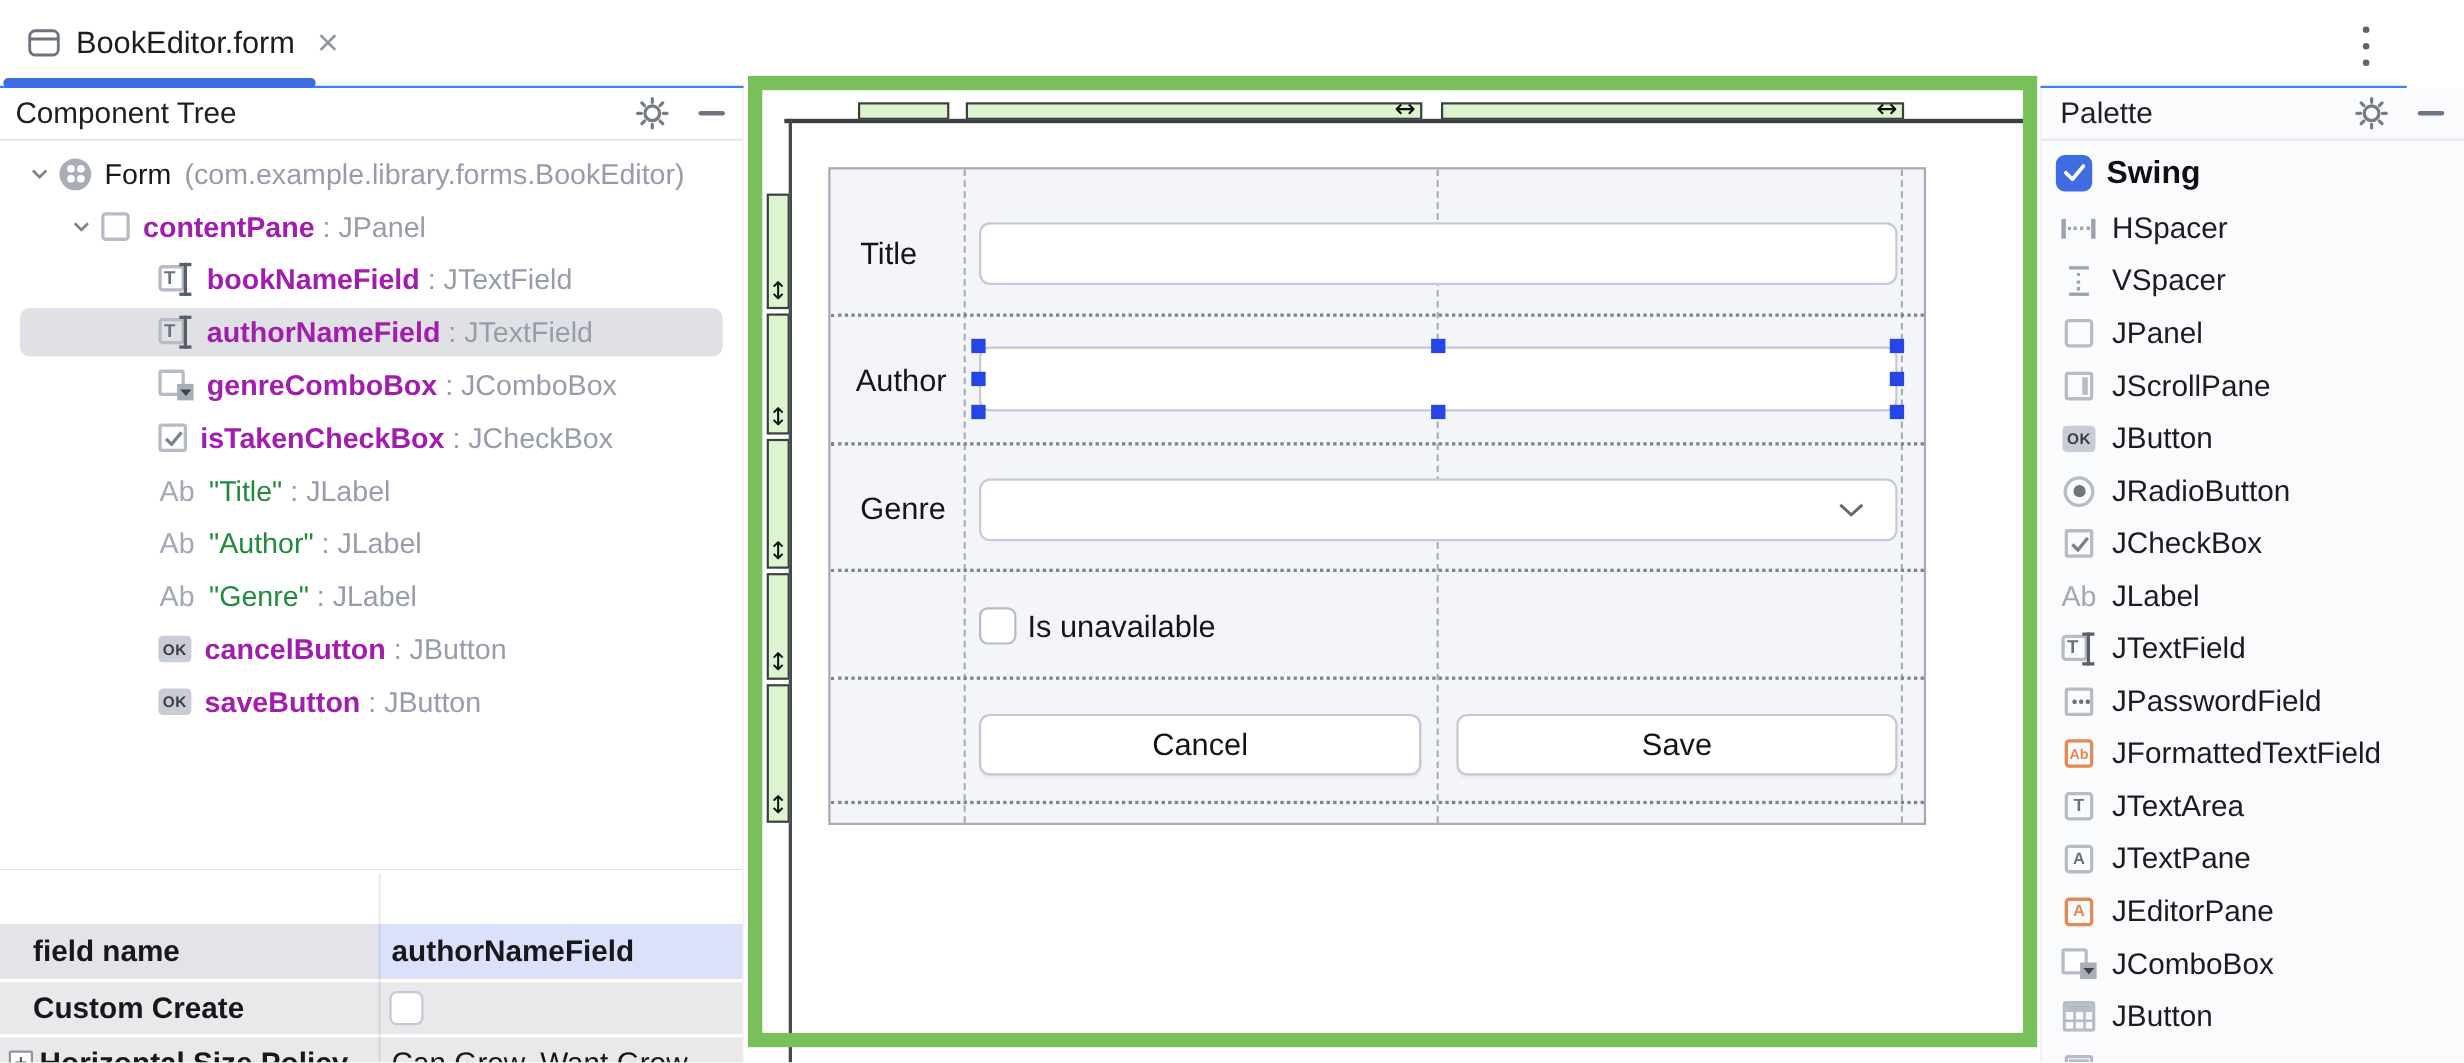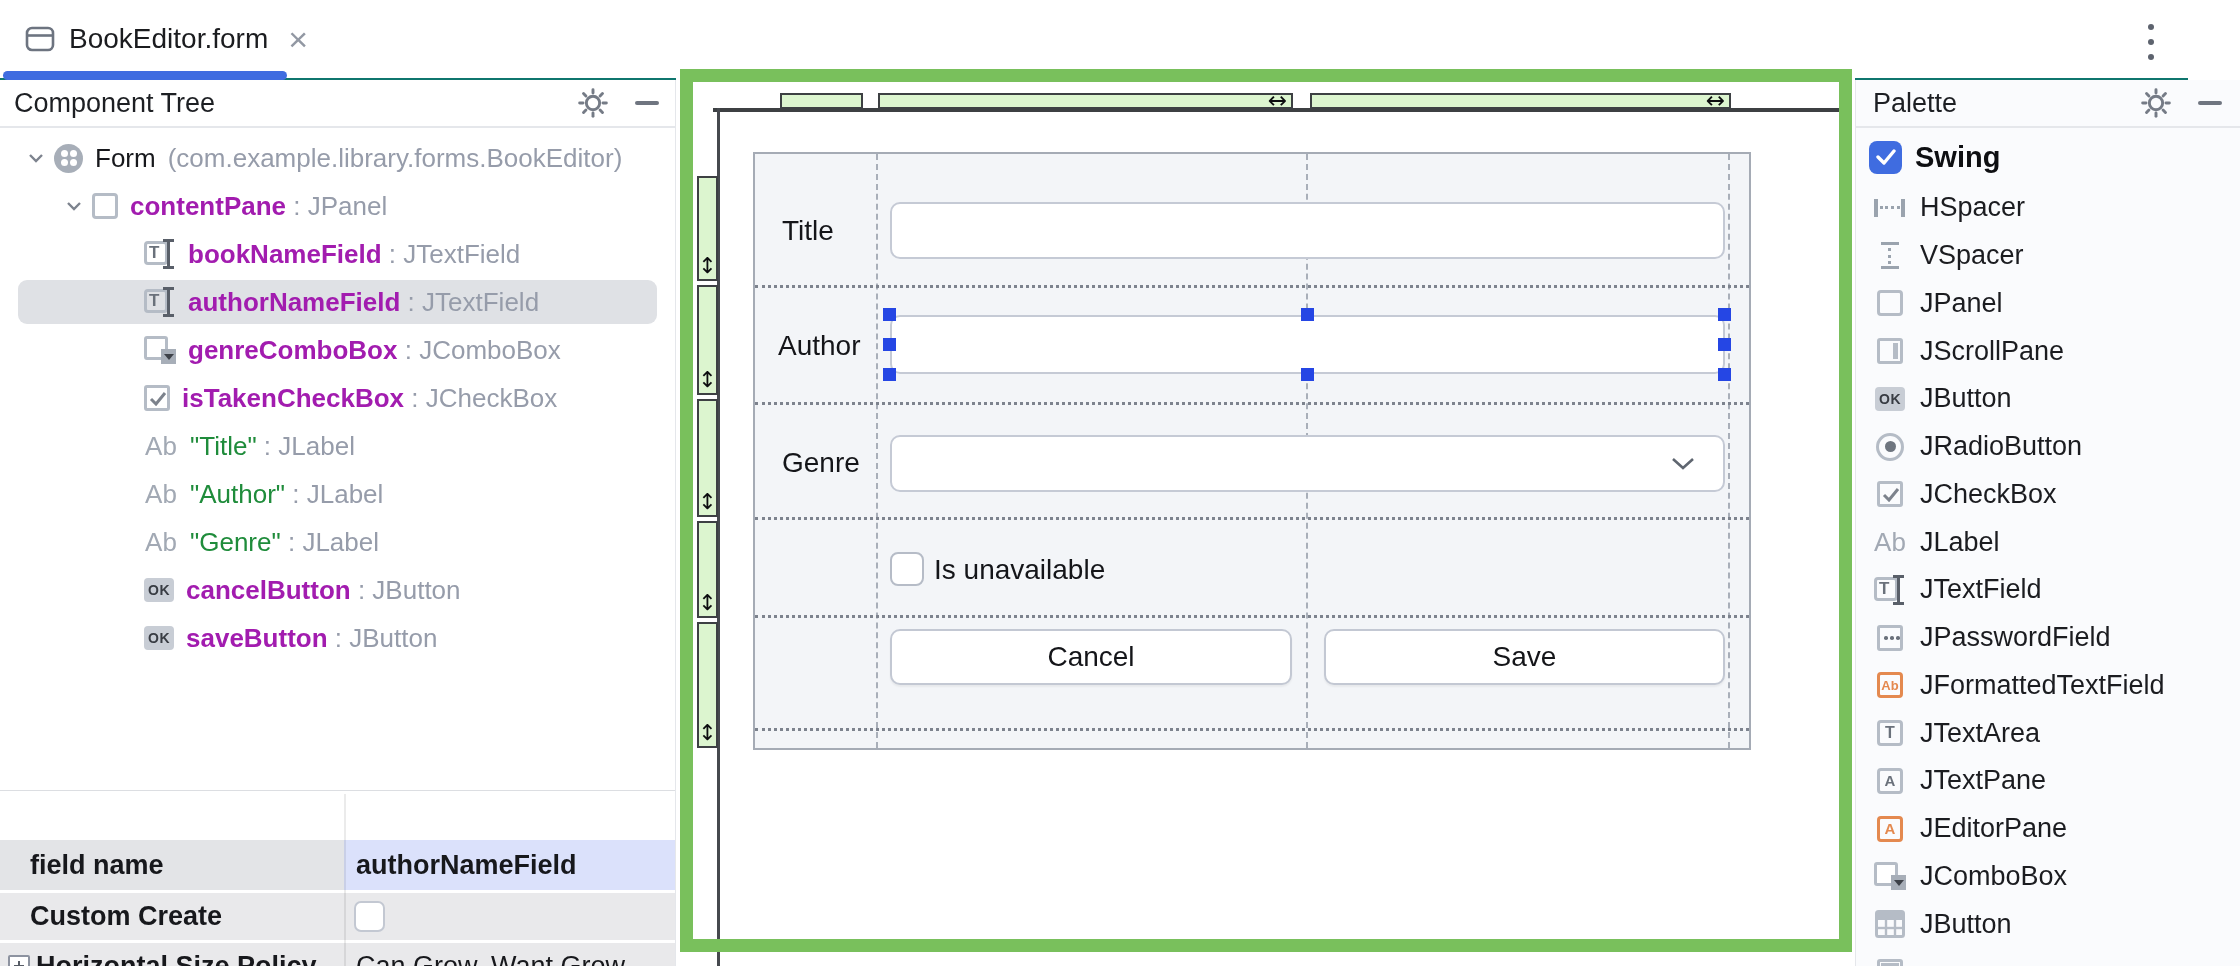--- a/index.html
+++ b/index.html
@@ -1,20 +1,20 @@
 <!DOCTYPE html>
 <html><head>
 <meta charset="utf-8">
 <style>
   * { margin:0; padding:0; box-sizing:border-box; }
   html,body { width:2240px; height:966px; background:#fff; font-family:"Liberation Sans","DejaVu Sans",sans-serif; color:#17181c; }
   #app { position:relative; width:2240px; height:966px; overflow:hidden; background:#fff; }
 
   
-  .tabbar { position:absolute; left:0; top:0; width:2188px; height:80px; background:#fff; border-bottom:2px solid #0f766e; }
+  .tabbar { position:absolute; left:0; top:0; width:2188px; height:80px; background:#fff; border-bottom:2px solid #3b82f6; }
   .tab { position:absolute; left:0; top:0; height:78px; display:flex; align-items:center; padding-left:25px; }
   .tab-title { font-size:28px; color:#1b1c1f; margin-left:14px; }
   .tab-close { font-size:34px; color:#9298a3; margin-left:20px; line-height:1; }
   .tab-underline { position:absolute; left:3px; top:71px; width:284px; height:9px; border-radius:5px; }
   .kebab { position:absolute; right:32px; top:24px; width:10px; height:36px; display:flex; flex-direction:column; justify-content:space-between; align-items:center; }
   .kebab i { width:6px; height:6px; border-radius:50%; background:#5d636e; }
 
   
   .panel-header { position:absolute; left:0; top:0; right:0; height:48px; display:flex; align-items:center; border-bottom:2px solid #e5e7eb; }
   .panel-header .ph-label { font-size:27px; color:#1d1f23; }
@@ -100,21 +100,21 @@
   .rowbar .rs { position:absolute; bottom:2px; left:50%; transform:translateX(-50%); font-family:"DejaVu Sans",sans-serif; font-size:22px; color:#0c0d0f; line-height:1; }
 
   .formpanel { position:absolute; left:77px; top:89px; width:998px; height:598px; background:#f3f5f8; border:2px solid #a5abb5; z-index:1; }
   .dashv { position:absolute; top:0; bottom:0; border-left:2px dashed #a9afb9; }
   .doth { position:absolute; left:0; right:0; border-top:3px dotted #7d838e; }
   .flabel { position:absolute; font-size:28px; color:#141519; }
   .ffield { position:absolute; left:135px; width:835px; background:#fff; border:2px solid #c5cad5; border-radius:10px; }
   .fcombo-chev { position:absolute; right:28px; top:50%; transform:translateY(-50%); }
   .handle { position:absolute; width:13px; height:13px; background:#2546e4; z-index:4; }
   .fcheckbox { position:absolute; left:135px; top:398px; width:34px; height:34px; background:#fff; border:2.5px solid #b6bcc7; border-radius:8px; }
-  .fbutton { position:absolute; top:475px; height:56px; background:#fff; border:2px solid #c3c8d3; border-radius:10px; display:flex; align-items:center; justify-content:center; font-size:28px; color:#141519; box-shadow:0 2px 2px rgba(0,0,0,.05); }
+  .fbutton { position:absolute; top:495px; height:56px; background:#fff; border:2px solid #c3c8d3; border-radius:10px; display:flex; align-items:center; justify-content:center; font-size:28px; color:#141519; box-shadow:0 2px 2px rgba(0,0,0,.05); }
 
   
   .palette { position:absolute; left:1855px; top:80px; width:385px; height:886px; background:#fafbfd; border-left:1.5px solid #e5e7eb; }
   .palette .panel-header { padding:0 18px 0 17px; }
   .swing-row { position:absolute; left:0; top:50px; height:54px; right:0; display:flex; align-items:center; padding-left:13px; }
   .swing-check { width:33px; height:33px; border-radius:8px; display:flex; align-items:center; justify-content:center; flex:none; }
   .swing-label { margin-left:13px; font-size:29px; font-weight:700; color:#0e0f12; }
   .pal-items { position:absolute; left:0; top:104px; right:0; bottom:0; overflow:hidden; }
   .pal-row { height:47.75px; display:flex; align-items:center; padding-left:16px; }
   .pal-ic { width:36px; display:flex; justify-content:center; flex:none; }

